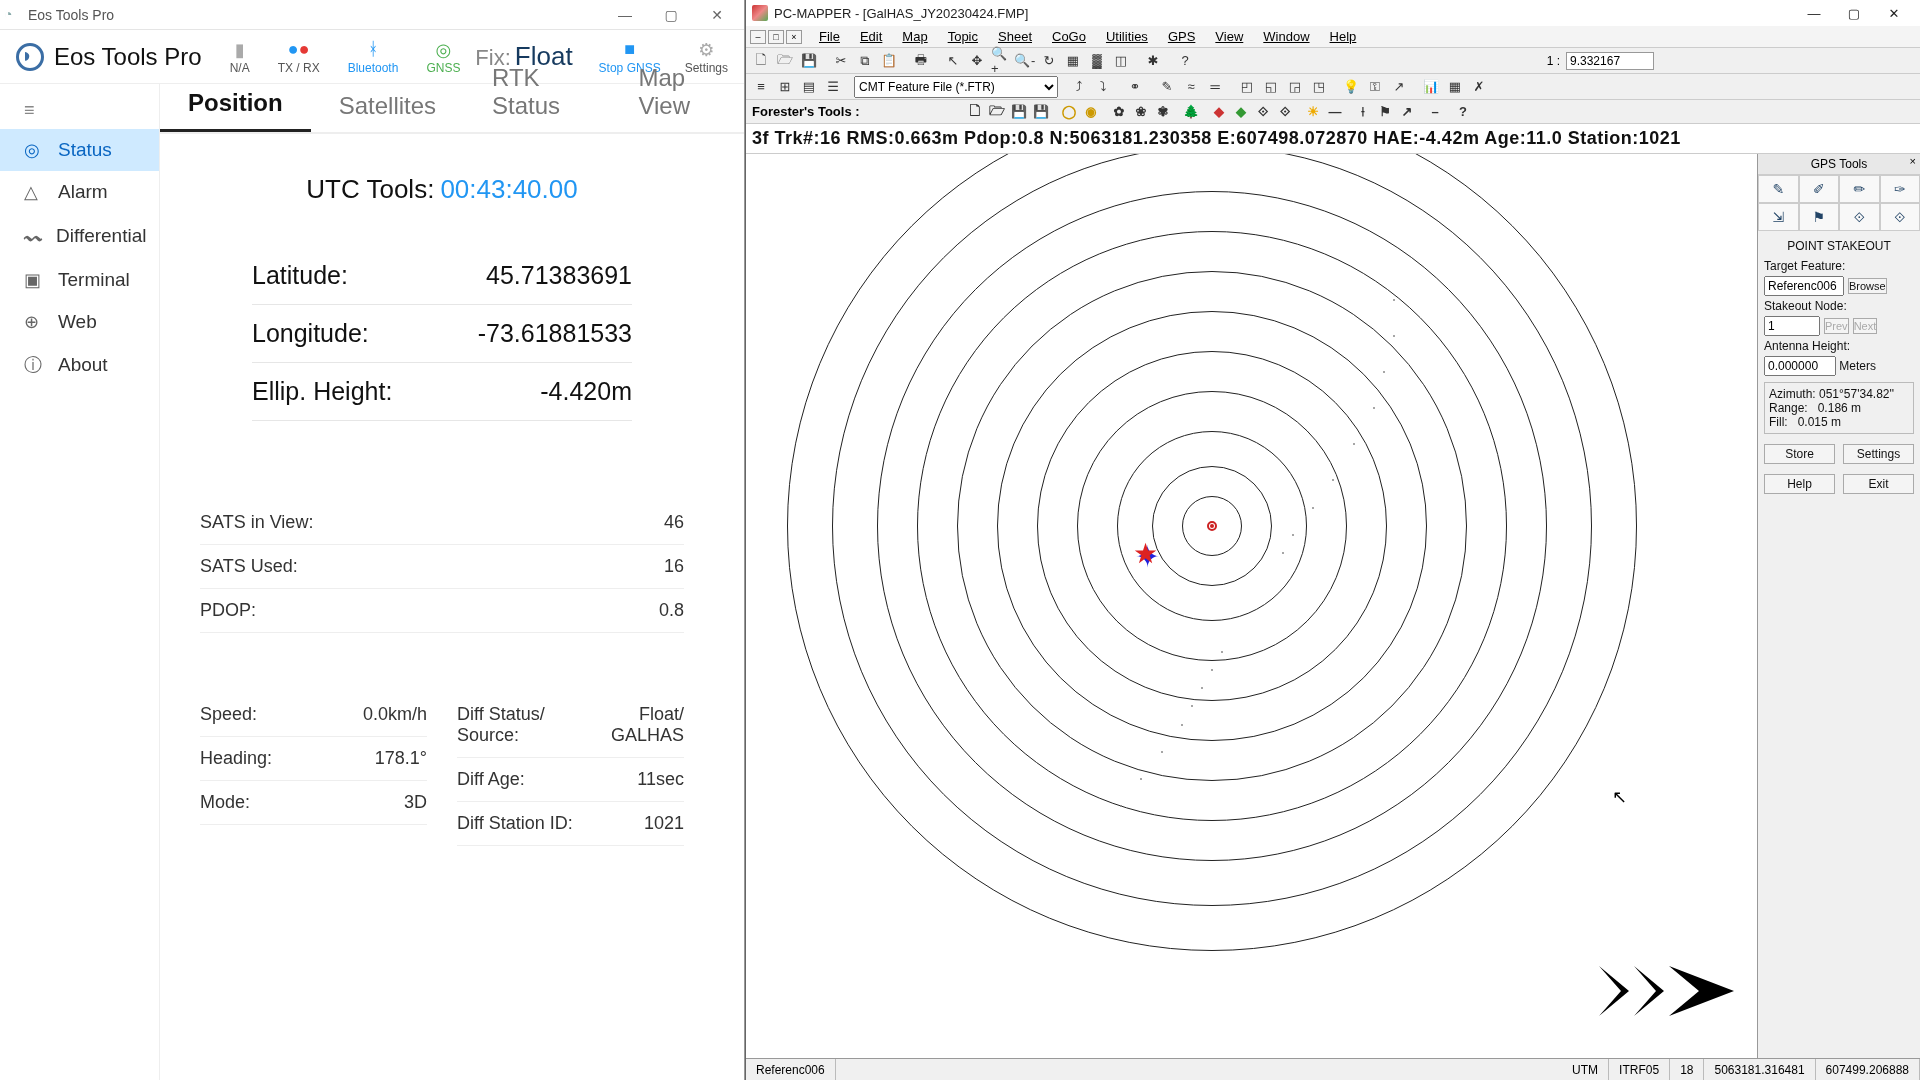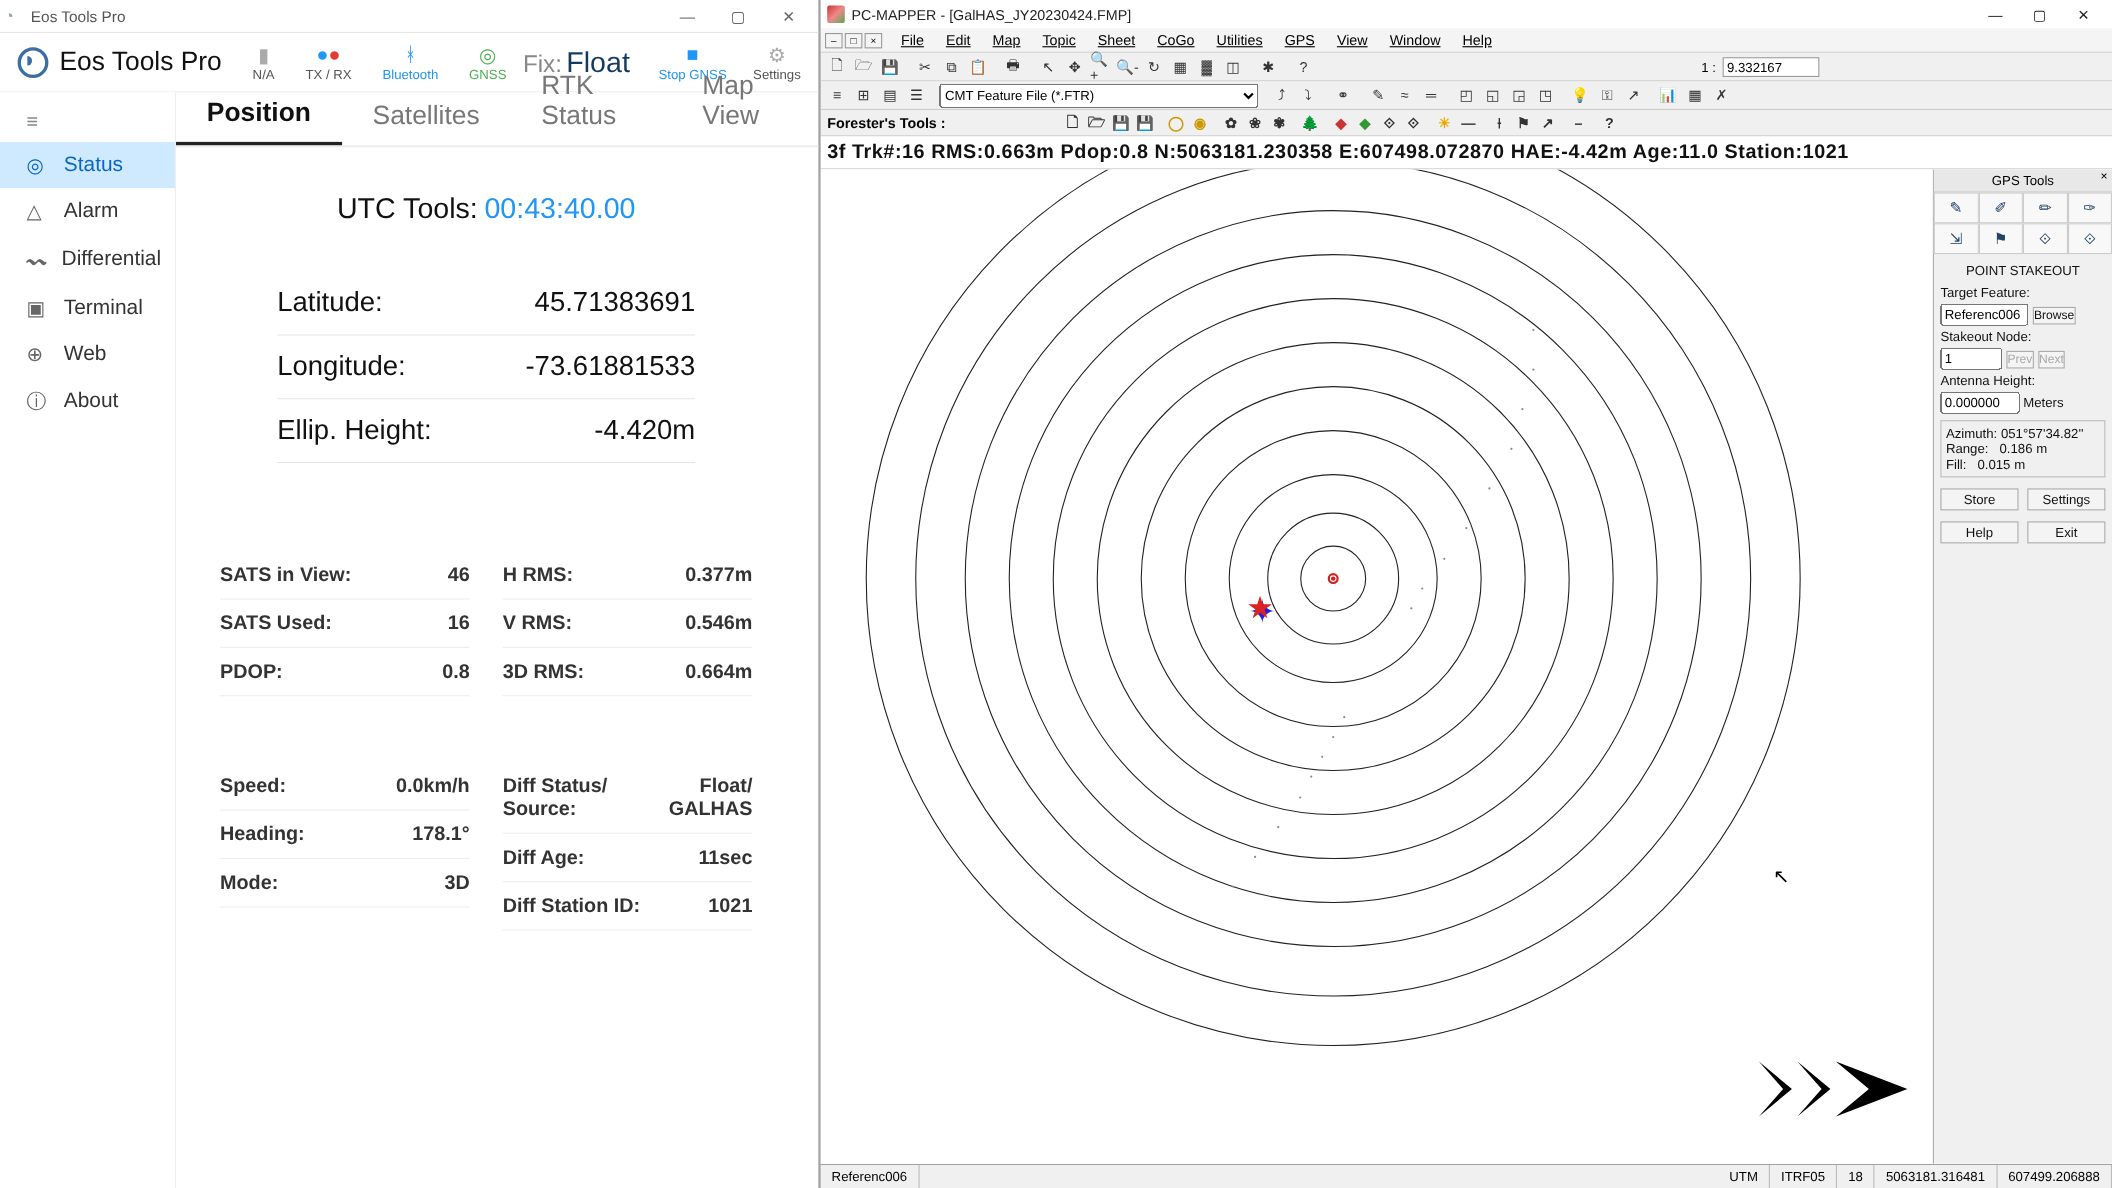--- a/index.html
+++ b/index.html
@@ -38,40 +38,40 @@
 .eos-tab { padding: 10px 28px 12px; font-size: 24px; color:#777; }
 .eos-tab.active { color:#111; border-bottom: 3px solid #222; font-weight:600; }
 
 .eos-content { flex:1; padding: 40px 60px 20px 40px; display:flex; flex-direction:column; }
 .utc { text-align:center; font-size:26px; color:#111; margin-bottom:42px; }
 .utc .val { color:#2196f3; margin-left:6px; }
 .pos-row { display:flex; justify-content:space-between; font-size:25px; color:#111; padding: 14px 0; border-bottom:1px solid #e6e6e6; }
 .pos-rows { width: 380px; margin:0 auto 80px; }
 
 .stats { display:flex; gap:30px; font-size:18px; color:#333; }
-.stats-col { flex:1;font-weight:bold; }
+.stats-col { flex:1; }
 .stats-row { display:flex; justify-content:space-between; padding:11px 0; border-bottom:1px solid #eee; }
 .stats-block { margin-bottom: 60px; }
 
 
 .pcm { flex:1; display:flex; flex-direction:column; background:#f0f0f0; border-left:1px solid #666; }
 .pcm-titlebar { height: 26px; display:flex; align-items:center; padding: 0 6px; font-size:13px; color:#222; background:#fff; }
 .pcm-titlebar .icon { width:16px; height:16px; background: linear-gradient(135deg,#c33,#e88,#5a5); margin-right:6px; border-radius:2px; }
 .pcm-titlebar .spacer { flex:1; }
 .pcm-winbtn { width:40px; text-align:center; font-size:13px; }
 .pcm-docbtns { display:flex; gap:2px; margin-right:6px; }
 .pcm-docbtn { width:16px; height:14px; border:1px solid #999; font-size:9px; display:flex; align-items:center; justify-content:center; }
 
 .pcm-menubar { height:22px; display:flex; align-items:center; gap:2px; padding: 0 4px; background:#f4f4f4; font-size:13px; border-bottom:1px solid #ccc; }
 .pcm-menu { padding: 2px 9px; text-decoration: underline; }
 
 .pcm-tool { height:26px; display:flex; align-items:center; gap:2px; padding:0 4px; background:#f0f0f0; border-bottom:1px solid #ccc; font-size:12px; }
 .tb { width:22px; height:22px; display:flex; align-items:center; justify-content:center; border:1px solid transparent; color:#333; font-size:13px; }
 .sep { width:6px; }
-.pcm-select { height:22px; font-size:12px; width:290px; }
+.pcm-select { height:22px; font-size:12px; width:204px; }
 
 .pcm-label { padding:2px 6px; font-weight:bold; font-size:13px; background:#f0f0f0; border-bottom:1px solid #ccc; height:24px; display:flex; align-items:center; }
 .pcm-label .spacer { flex:1; }
 
 .pcm-info { font-size:18px; font-weight:bold; color:#111; padding:4px 6px; background:#fff; border-bottom:1px solid #ccc; letter-spacing:0.5px; }
 
 .pcm-workspace { flex:1; display:flex; position:relative; background:#fff; overflow:hidden; }
 .pcm-canvas { flex:1; position:relative; background:#fff; overflow:hidden; }
 
 .pcm-right { width: 163px; background:#f0f0f0; border-left:1px solid #999; display:flex; flex-direction:column; font-size:12px; }
@@ -215,34 +215,20 @@
                 <span>SATS in View:</span>
                 <span>46</span>
               </div>
             <div class="stats-row">
                 <span>SATS Used:</span>
                 <span>16</span>
               </div>
             <div class="stats-row">
                 <span>PDOP:</span>
                 <span>0.8</span>
-              </div>
-          </div>
-          <div class="stats-col">
-            <div class="stats-row">
-                <span>H RMS:</span>
-                <span>0.377m</span>
-              </div>
-            <div class="stats-row">
-                <span>V RMS:</span>
-                <span>0.546m</span>
-              </div>
-            <div class="stats-row">
-                <span>3D RMS:</span>
-                <span>0.664m</span>
               </div>
           </div>
         </div>
 
         <div class="stats">
           <div class="stats-col">
             <div class="stats-row">
                 <span>Speed:</span>
                 <span>0.0km/h</span>
               </div>

